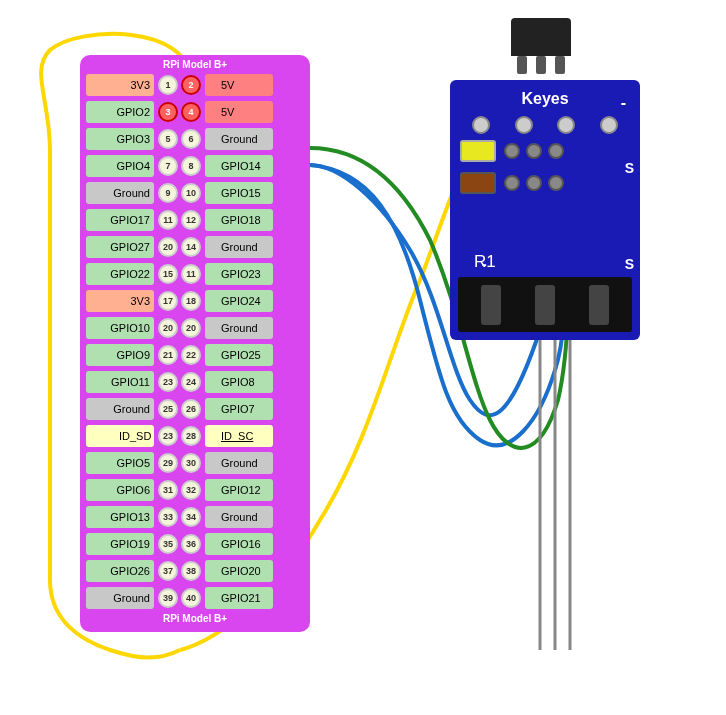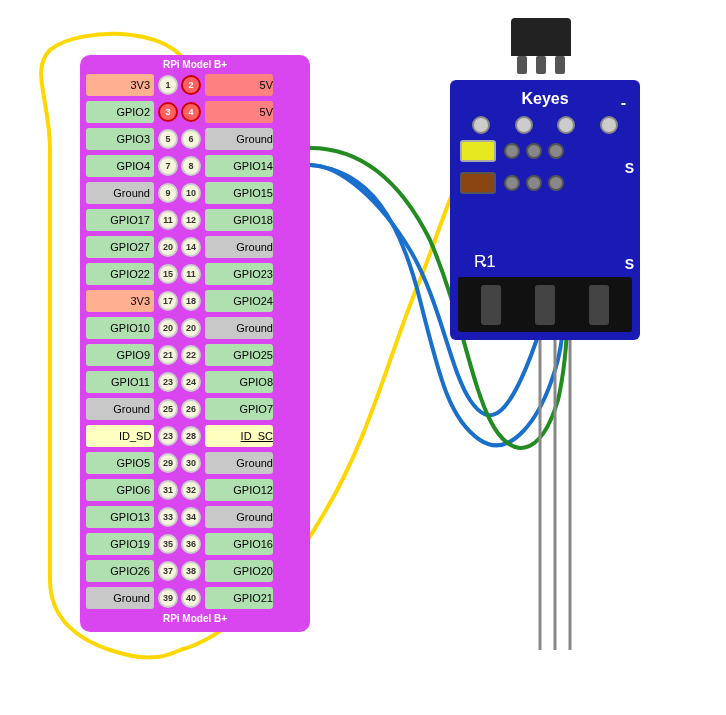--- a/index.html
+++ b/index.html
@@ -67,21 +67,21 @@
       height: 22px;
       line-height: 22px;
       border-radius: 3px;
     }
     .pin-label-left.ground { background: #c8c8c8; }
     .pin-label-left.power3v3 { background: #ffb090; }
     .pin-label-left.id { background: #ffffc0; padding-left: 33px; }
 
     .pin-label-right {
       width: 68px;
-      text-align: right;
+      text-align: left;
       font-size: 11px;
       color: #000;
       padding-left: 16px;
       background: #b0e0b0;
       height: 22px;
       line-height: 22px;
       border-radius: 3px;
     }
     .pin-label-right.ground { background: #c8c8c8; }
     .pin-label-right.power5v { background: #ff8080; }

